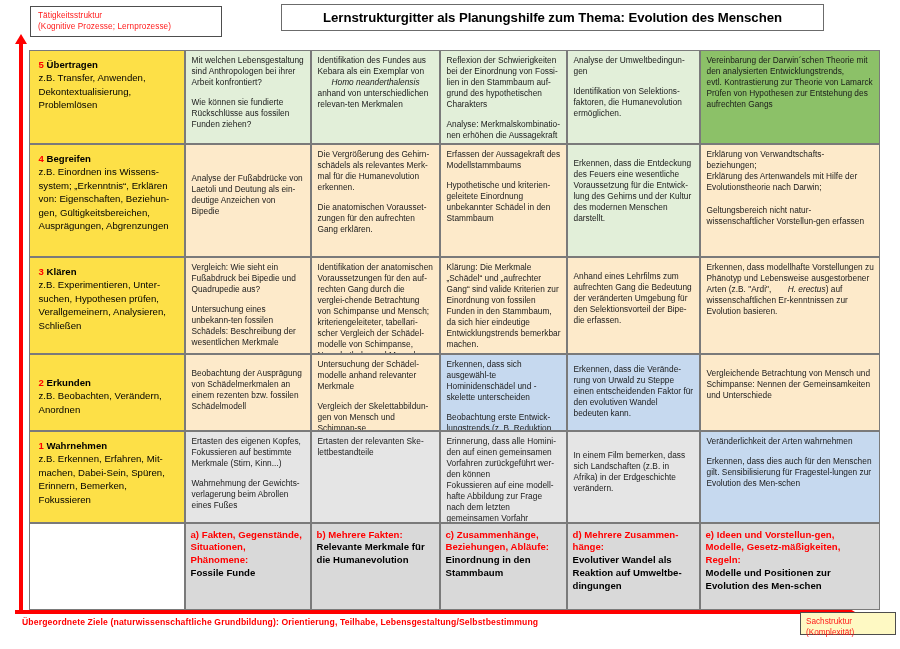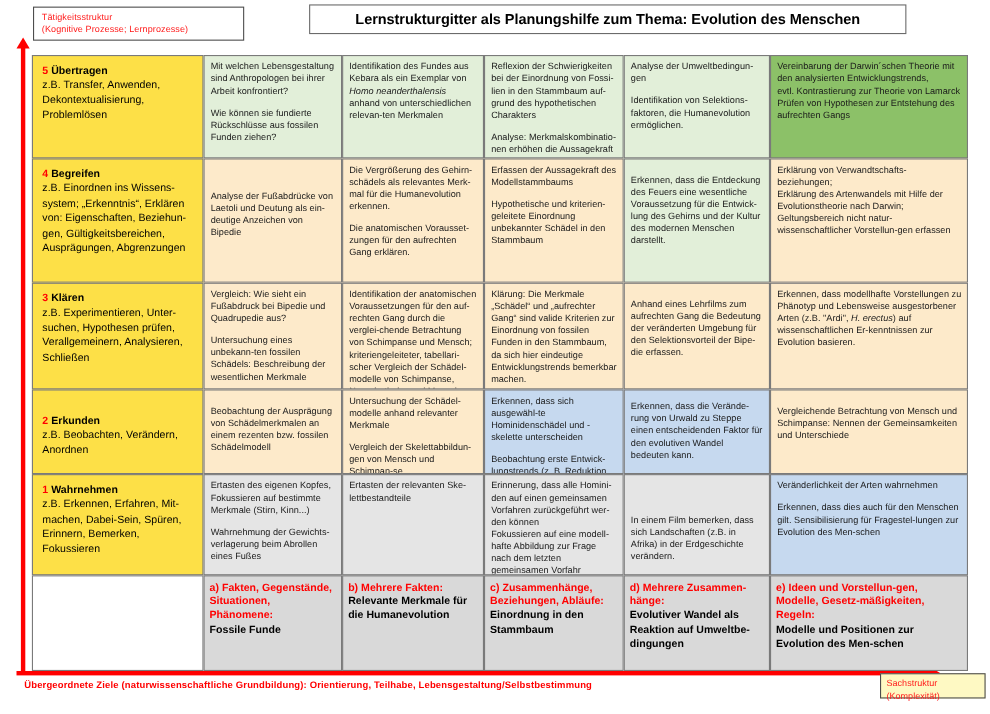--- a/index.html
+++ b/index.html
@@ -159,21 +159,21 @@
     font-size: 9.6px;
     line-height: 12.8px;
     font-weight: bold;
   }
   .colhead .lab { color: #ff0000; }
   .colhead .desc { color: #000000; }
   .blankhead { background: #ffffff; border: 1px solid #7a7a7a; }
 
   .p { margin: 0 0 9px 0; }
   .p:last-child { margin-bottom: 0; }
-  .it { font-style: italic; }
+  .it { font-style: italic; margin-left: 14px; }
 
   
   .c-green  { background: #8cc168; }
   .c-green2 { background: #e2efd9; }
   .c-cream  { background: #fdeaca; }
   .c-blue   { background: #c6d9ef; }
   .c-blue2  { background: #e5e5e5; }
 </style>
 </head>
 <body>
@@ -246,21 +246,21 @@
     </div>
     <div class="cell c-cream">
       <div class="p">Erfassen der Aussagekraft des Modellstammbaums</div>
       <div class="p">Hypothetische und kriterien-geleitete Einordnung unbekannter Schädel in den Stammbaum</div>
     </div>
     <div class="cell c-green2">
       <div class="p" style="margin-top:9px">Erkennen, dass die Entdeckung des Feuers eine wesentliche Voraussetzung für die Entwick-lung des Gehirns und der Kultur des modernen Menschen darstellt.</div>
     </div>
     <div class="cell c-cream">
       <div class="p" style="margin-bottom:0">Erklärung von Verwandtschafts-beziehungen;</div>
-      <div class="p" style="margin-bottom:0">Erklärung des Artenwandels mit Hilfe der Evolutionstheorie nach Darwin;</div>
+      <div class="p" style="margin-bottom:12px">Erklärung des Artenwandels mit Hilfe der Evolutionstheorie nach Darwin;</div>
       <div class="p">Geltungsbereich nicht natur-wissenschaftlicher Vorstellun-gen erfassen</div>
     </div>
 
     <div class="cell rowhead">
       <div class="lvl"><span class="num">3</span> <span>Klären</span></div>
       <div class="sub">z.B. Experimentieren, Unter-suchen, Hypothesen prüfen, Verallgemeinern, Analysieren, Schließen</div>
     </div>
     <div class="cell c-cream">
       <div class="p">Vergleich: Wie sieht ein Fußabdruck  bei Bipedie und Quadrupedie aus?</div>
       <div class="p">Untersuchung eines unbekann-ten fossilen Schädels: Beschreibung der wesentlichen Merkmale</div>
@@ -309,21 +309,21 @@
       <div class="p">Wahrnehmung der Gewichts-verlagerung beim Abrollen eines Fußes</div>
     </div>
     <div class="cell c-blue2">
       <div class="p">Ertasten der relevanten Ske-lettbestandteile</div>
     </div>
     <div class="cell c-blue2">
       <div class="p" style="margin-bottom:0">Erinnerung, dass alle Homini-den auf einen gemeinsamen Vorfahren zurückgeführt wer-den können</div>
       <div class="p">Fokussieren auf eine modell-hafte Abbildung zur Frage nach dem letzten gemeinsamen Vorfahr</div>
     </div>
     <div class="cell c-blue2">
-      <div class="p" style="margin-top:31px">In einem Film bemerken, dass sich Landschaften (z.B. in Afrika) in der Erdgeschichte verändern.</div>
+      <div class="p" style="margin-top:14px">In einem Film bemerken, dass sich Landschaften (z.B. in Afrika) in der Erdgeschichte verändern.</div>
     </div>
     <div class="cell c-blue">
       <div class="p">Veränderlichkeit der Arten wahrnehmen</div>
       <div class="p">Erkennen, dass dies auch für den Menschen gilt. Sensibilisierung für Fragestel-lungen zur Evolution des Men-schen</div>
     </div>
 
     <div class="cell blankhead"></div>
     <div class="cell colhead">
       <div class="lab">a) Fakten, Gegenstände, Situationen, Phänomene:</div>
       <div class="desc">Fossile Funde</div>

